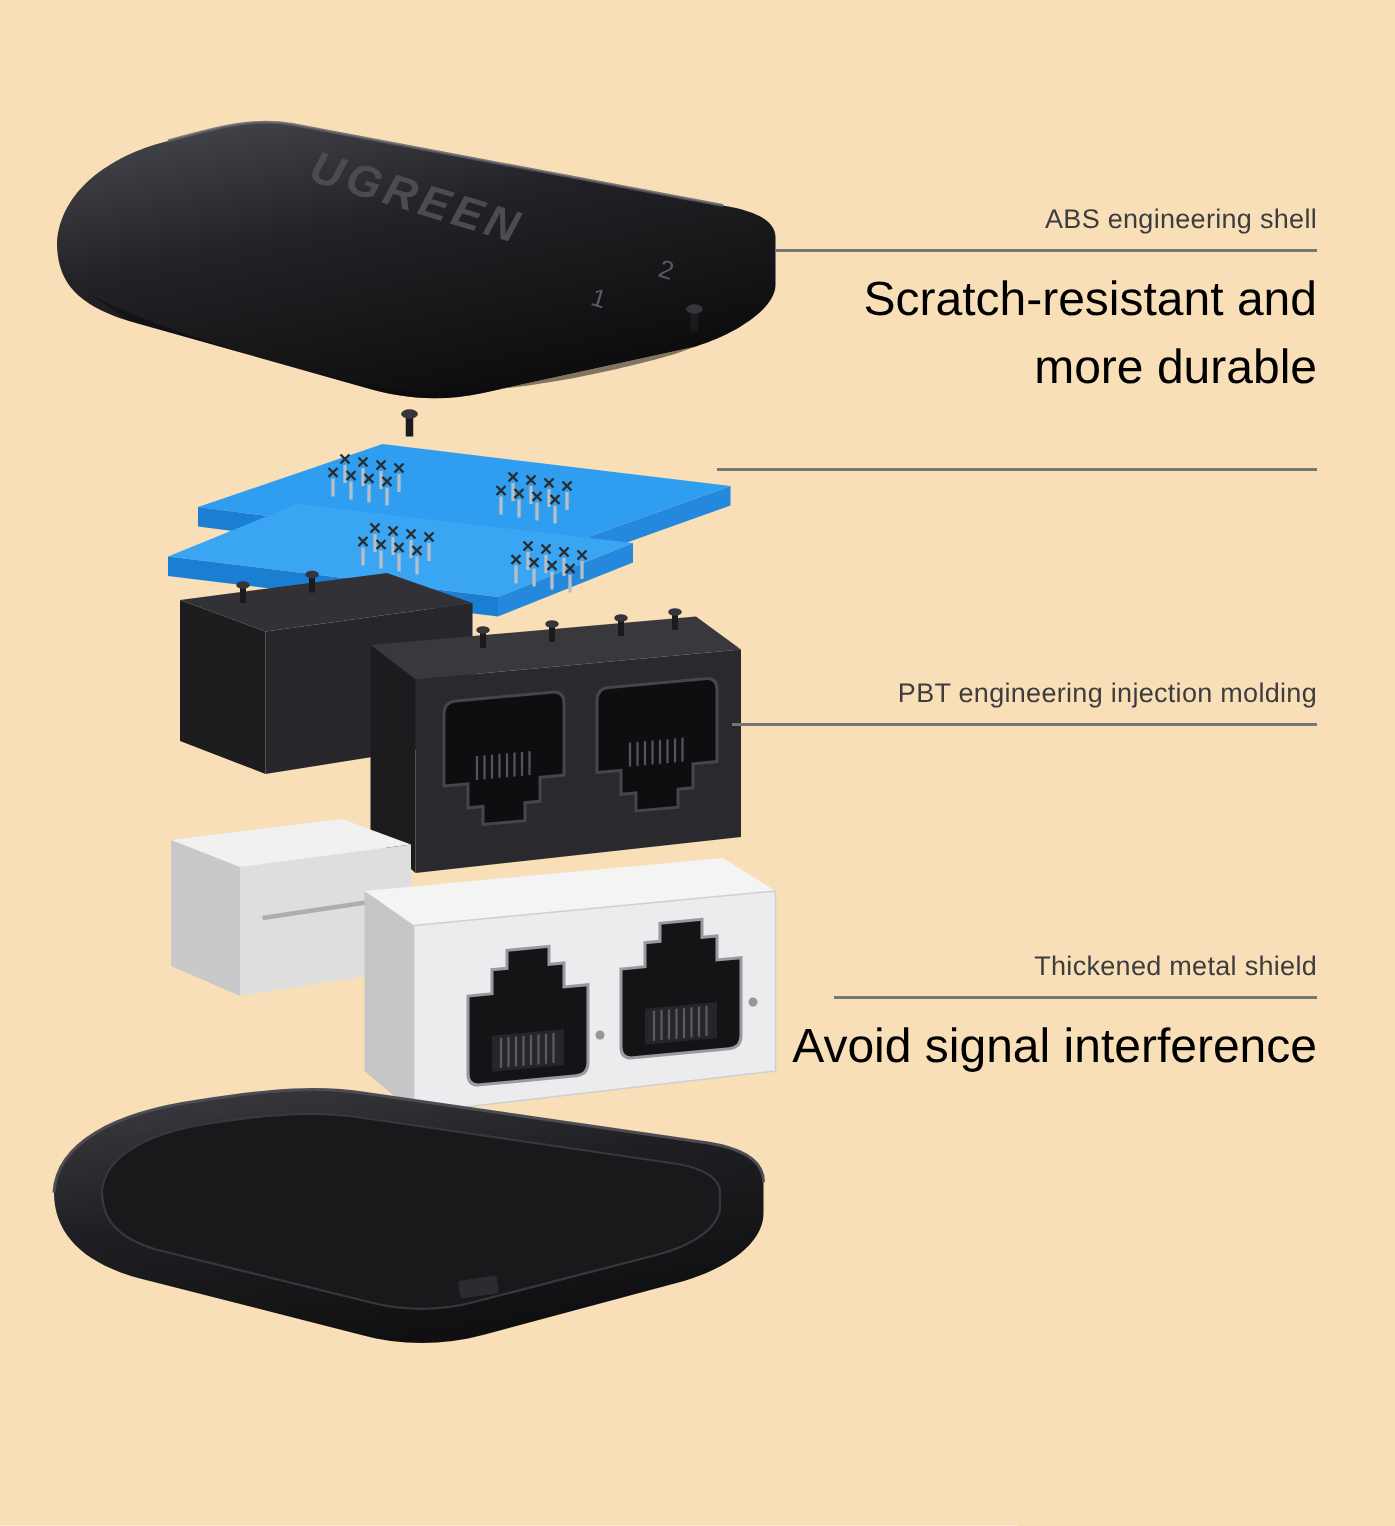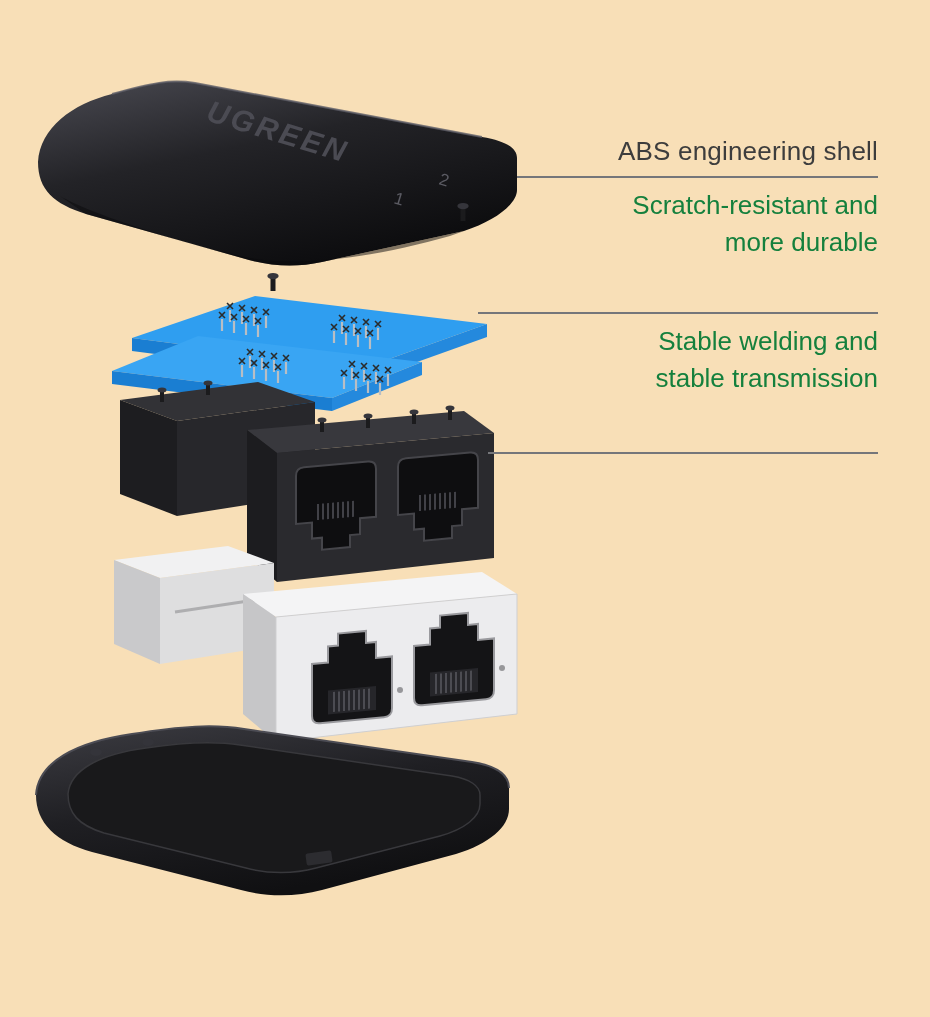--- a/index.html
+++ b/index.html
@@ -6,26 +6,26 @@
   .stage{
     position:relative;
     width:930px;height:1017px;
     background:#f8dfb7;
     overflow:hidden;
     font-family:"Liberation Sans", sans-serif;
   }
   .product-svg{position:absolute;left:0;top:0;}
   .ann{position:absolute;left:0;right:52px;text-align:right;}
   .ann-title{
-    font-size:26px;color:#3d3d3d;letter-spacing:0.2px;
+    font-size:18px;color:#3d3d3d;letter-spacing:0.2px;
     padding-bottom:9px;
   }
   .ann-line{border-bottom:2px solid #75767a;height:0;}
   .ann-desc{
-    font-size:26px;color:#15803d;line-height:1.42;
+    font-size:32px;color:#000000;line-height:1.42;
     padding-top:9px;white-space:pre-line;
   }
 </style>
 </head>
 <body>
 
 <div class="stage">
 
   <svg class="product-svg" width="560" height="1017" viewBox="0 0 560 1017">
     <defs>
@@ -192,22 +192,26 @@
 
   <div class="ann" style="top:136px">
     <div class="ann-title">ABS engineering shell</div>
     <div class="ann-line" style="margin-left:517px"></div>
     <div class="ann-desc">Scratch-resistant and
 more durable</div>
   </div>
 
   <div class="ann" style="top:312px">
     <div class="ann-line" style="margin-left:478px"></div>
-    <div class="ann-desc">Stable welding and
-stable transmission</div>
   </div>
 
   <div class="ann" style="top:452px">
+    <div class="ann-title">PBT engineering injection molding</div>
     <div class="ann-line" style="margin-left:488px"></div>
   </div>
 
+  <div class="ann" style="top:634px">
+    <div class="ann-title">Thickened metal shield</div>
+    <div class="ann-line" style="margin-left:556px"></div>
+    <div class="ann-desc">Avoid signal interference</div>
+  </div>
 
 </div>
 
 </body></html>

